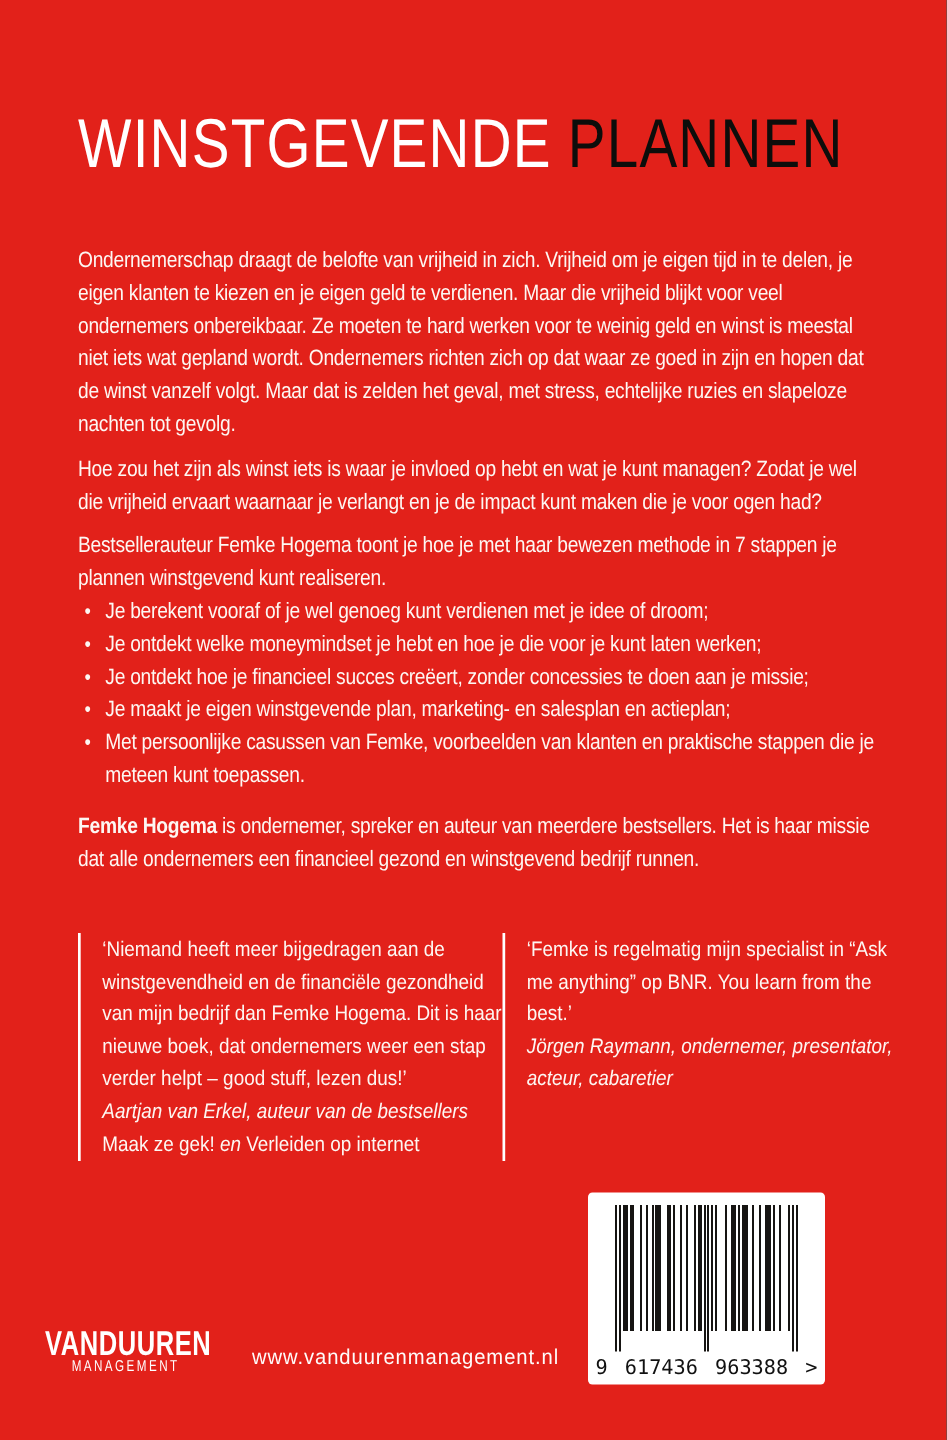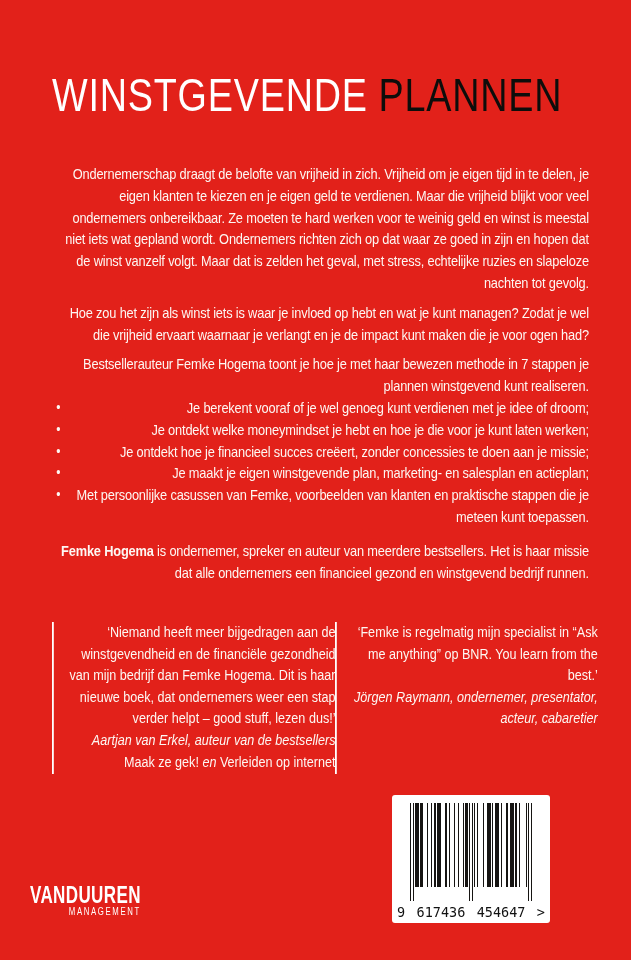--- a/index.html
+++ b/index.html
@@ -5,21 +5,20 @@
   * { margin:0; padding:0; box-sizing:border-box; }
   html,body { background:#555; }
   .page {
     position:relative;
     width:631px; height:960px;
     margin:0 auto;
     background:#e2211a;
     overflow:hidden;
     font-family:"Liberation Sans", sans-serif;
     color:#fdf7f3;
-    text-align:right;
   }
   
   .title {
     position:absolute; left:52px; top:72px;
     font-size:46px; font-weight:400; line-height:46px;
     white-space:nowrap; letter-spacing:1px;
     transform:scaleX(0.82); transform-origin:left top;
   }
   .title .w { color:#ffffff; margin-right:13px; }
   .title .b { color:#0d0d0b; }
@@ -106,20 +105,21 @@
   <div class="quote-col quote-right">
     <p>‘Femke is regelmatig mijn specialist in “Ask me anything” op BNR. You learn from the best.’</p>
     <p class="attr">Jörgen Raymann, ondernemer, presentator, acteur, cabaretier</p>
   </div>
 
   <div class="logo">
     <div class="logo-name">VANDUUREN</div>
     <div class="logo-sub">MANAGEMENT</div>
   </div>
 
+  <div class="website">www.vanduurenmanagement.nl</div>
 
   <div class="barcode-box">
     <svg width="122" height="98" viewBox="0 0 95 100" preserveAspectRatio="none" shape-rendering="crispEdges" xmlns="http://www.w3.org/2000/svg">
         <rect x="0" y="0" width="1" height="100" fill="#161412"></rect>
         <rect x="2" y="0" width="1" height="100" fill="#161412"></rect>
         <rect x="4" y="0" width="1" height="86" fill="#161412"></rect>
         <rect x="5" y="0" width="1" height="86" fill="#161412"></rect>
         <rect x="6" y="0" width="1" height="86" fill="#161412"></rect>
         <rect x="8" y="0" width="1" height="86" fill="#161412"></rect>
         <rect x="9" y="0" width="1" height="86" fill="#161412"></rect>
@@ -156,18 +156,18 @@
         <rect x="80" y="0" width="1" height="86" fill="#161412"></rect>
         <rect x="82" y="0" width="1" height="86" fill="#161412"></rect>
         <rect x="85" y="0" width="1" height="86" fill="#161412"></rect>
         <rect x="90" y="0" width="1" height="86" fill="#161412"></rect>
         <rect x="92" y="0" width="1" height="100" fill="#161412"></rect>
         <rect x="94" y="0" width="1" height="100" fill="#161412"></rect>
       </svg>
     <div class="barcode-digits">
       <span>9</span>
       <span>617436</span>
-      <span>454647</span>
+      <span>963388</span>
       <span>&gt;</span>
     </div>
   </div>
 
 </div>
 
 </body></html>

